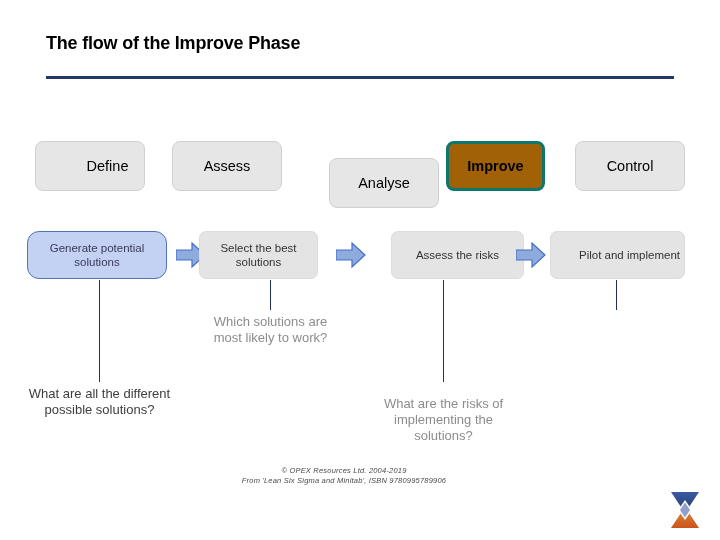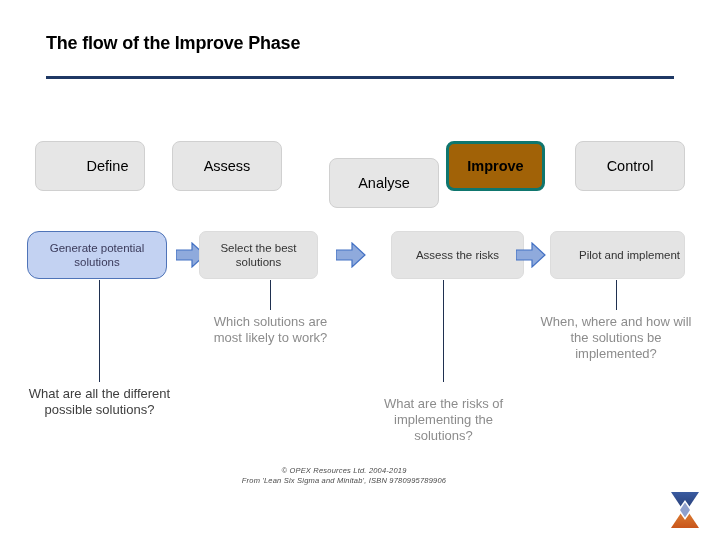--- a/index.html
+++ b/index.html
@@ -191,21 +191,20 @@
   <div class="connector" style="left:270px; top:280px; height:30px;"></div>
   <div class="connector" style="left:443px; top:280px; height:102px;"></div>
   <div class="connector" style="left:616px; top:280px; height:30px;"></div>
 
   <div class="caption dark" style="left:27px; top:386px; width:145px;">What are all the different possible solutions?</div>
 
   <div class="caption" style="left:203px; top:314px; width:135px;">Which solutions are most likely to work?</div>
 
   <div class="caption" style="left:377px; top:380px; width:133px;margin-top:16px;">What are the risks of implementing the solutions?</div>
 
-  <div class="caption" style="left:540px; top:314px; width:152px;">When, where and how will the solutions be implemented?</div>
 
   <div class="footer" style="top:466px;">© OPEX Resources Ltd. 2004-2019</div>
   <div class="footer" style="top:476px;">From 'Lean Six Sigma and Minitab', ISBN 9780995789906</div>
 
   <svg class="logo" viewBox="0 0 50 48">
     <defs>
       <linearGradient id="gtop" x1="0" y1="0" x2="0" y2="1">
         <stop offset="0%" stop-color="#3a5ba0"></stop>
         <stop offset="100%" stop-color="#23386e"></stop>
       </linearGradient>

